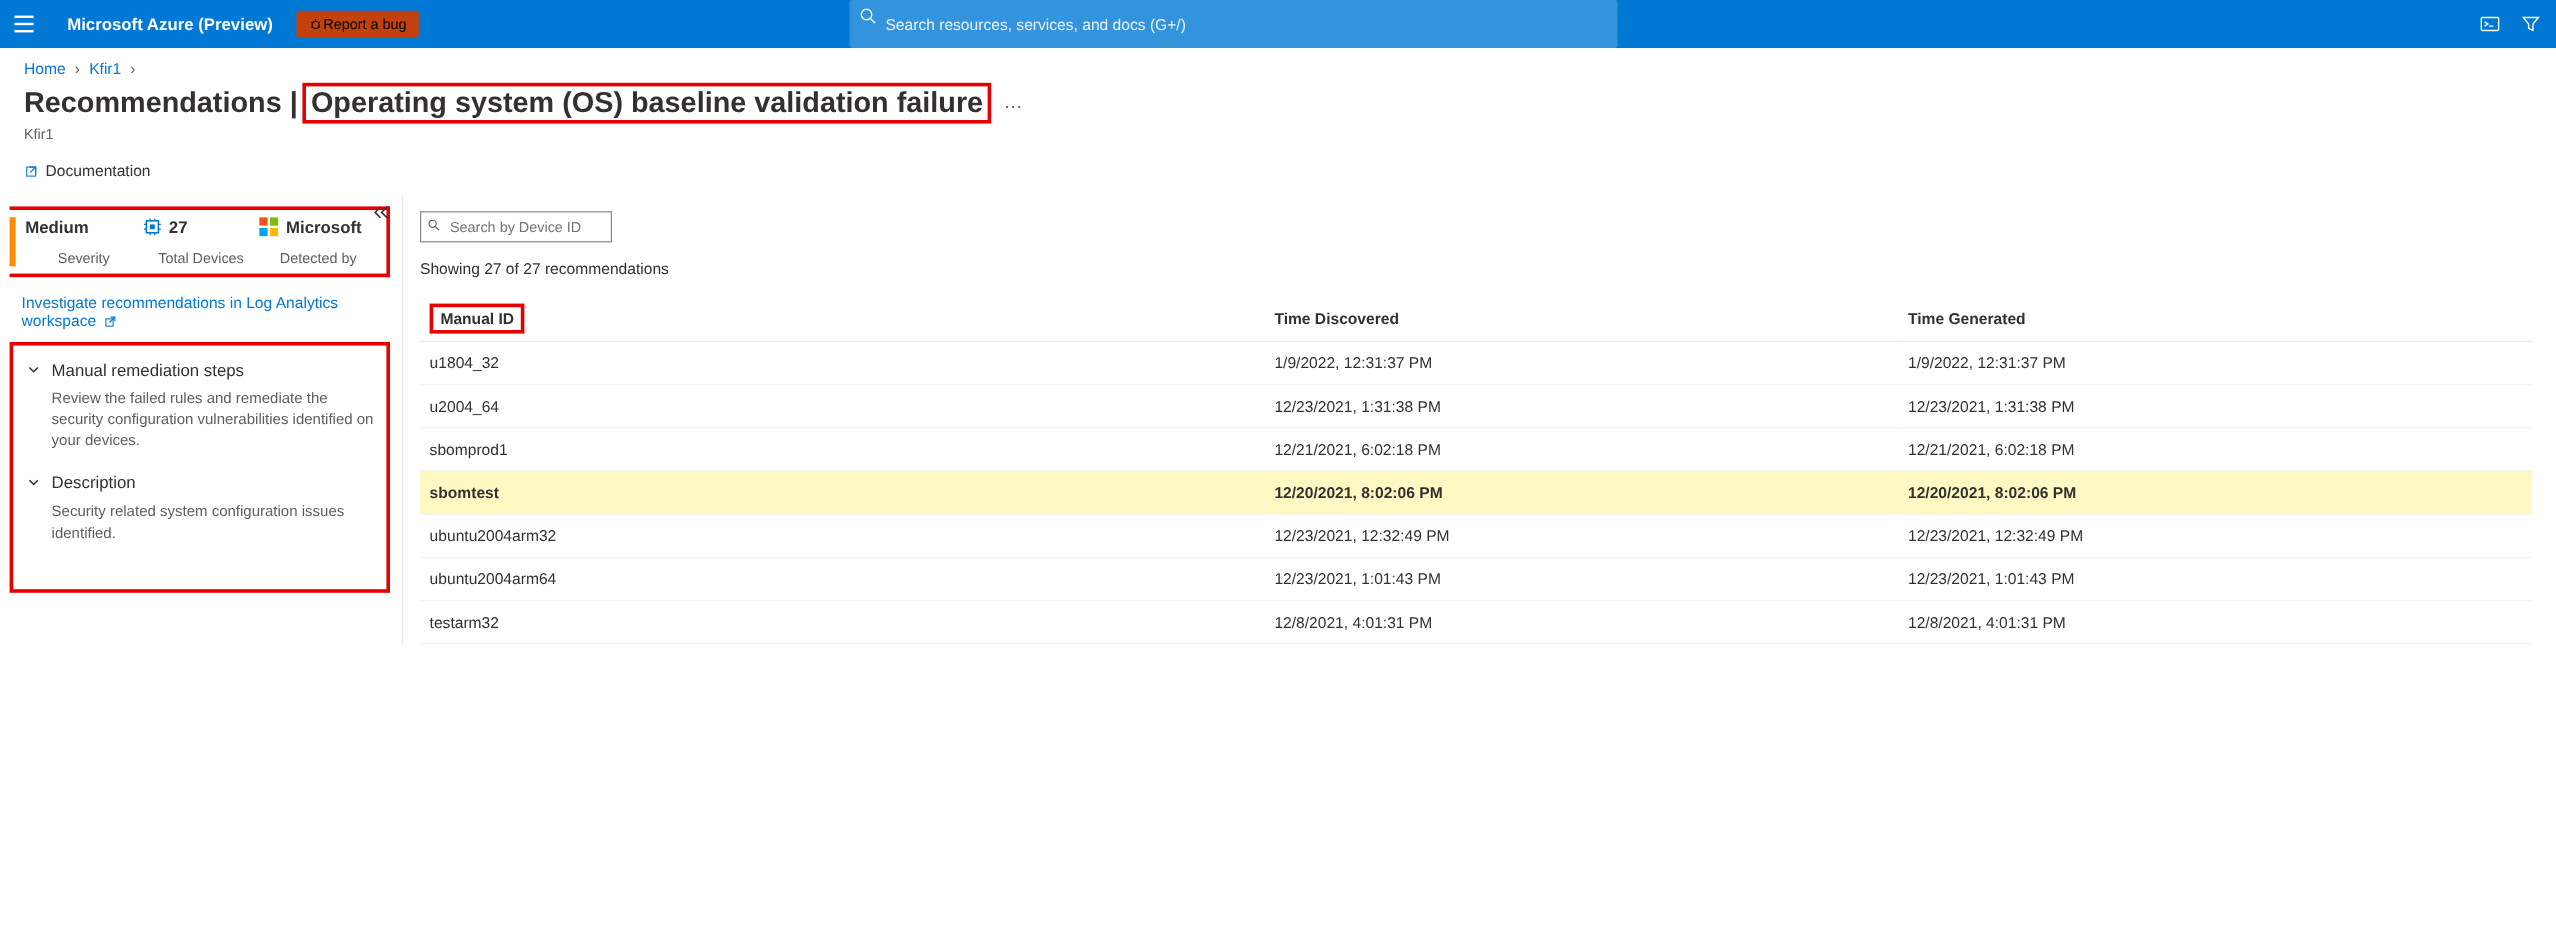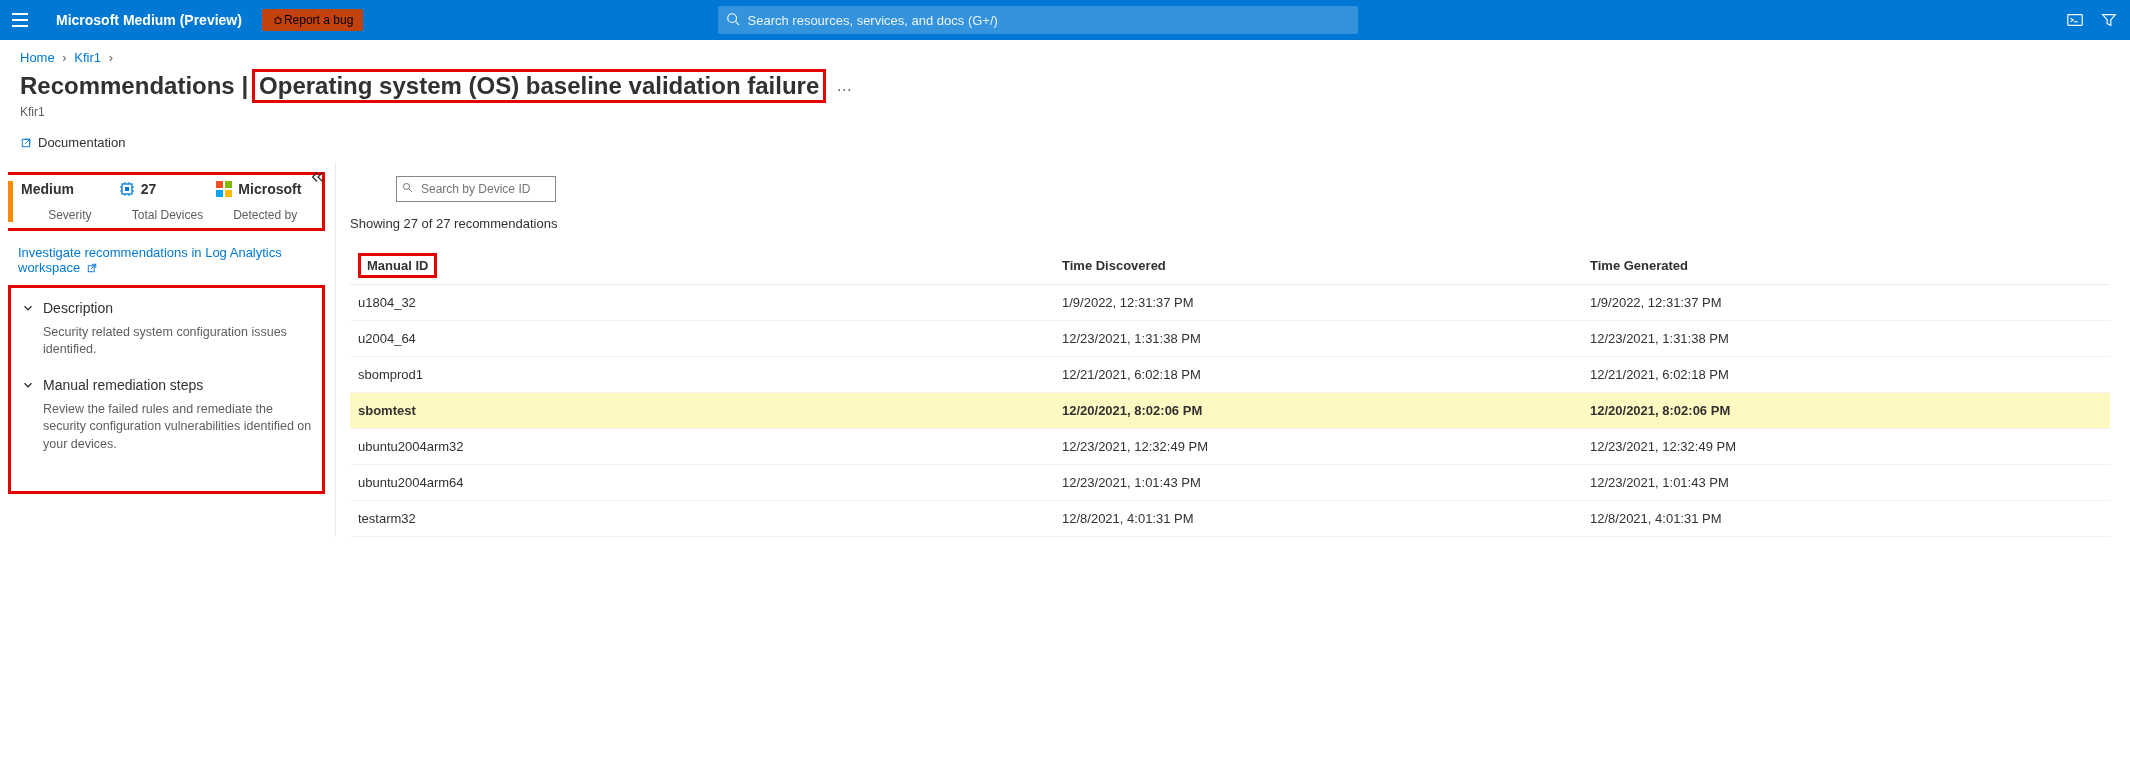--- a/index.html
+++ b/index.html
@@ -6,21 +6,21 @@
 body { background: #fff; font-size: 13px; color: #323130; overflow-x: hidden; }
 
 
 .topbar { background: #0078d4; height: 40px; display: flex; align-items: center; padding: 0 12px; color: #fff; }
 .hamburger { width: 24px; height: 24px; display: flex; flex-direction: column; justify-content: center; gap: 4px; cursor: pointer; }
 .hamburger span { display: block; height: 2px; background: #fff; width: 16px; }
 .brand { font-weight: 600; margin-left: 20px; font-size: 14px; }
 .bug-btn { margin-left: 20px; background: #c2410c; color: #000; font-size: 12px; padding: 4px 10px; border-radius: 2px; display: flex; align-items: center; gap: 0; cursor: pointer; }
 .bug-icon { width: 12px; height: 12px; }
 .search-wrap { margin-left: auto; margin-right: auto; width: 640px; position: relative; }
-.search-wrap input { width: 100%; height: 28px; background: rgba(255,255,255,0.2); border: none; border-radius: 2px; color: #fff; padding: 0 10px 0 30px; font-size: 13px; }
+.search-wrap input { width: 100%; height: 40px; background: rgba(255,255,255,0.2); border: none; border-radius: 2px; color: #fff; padding: 0 10px 0 30px; font-size: 13px; }
 .search-wrap input::placeholder { color: rgba(255,255,255,0.9); }
 .search-wrap .sicon { position: absolute; left: 8px; top: 6px; width: 14px; height: 14px; }
 .top-icons { display: flex; gap: 16px; margin-left: auto; }
 .top-icons svg { width: 18px; height: 18px; cursor: pointer; }
 
 
 .crumbs { padding: 10px 30px 0 20px; font-size: 13px; }
 .crumbs a { color: #0078d4; text-decoration: none; }
 .crumbs .sep { color: #605e5c; margin: 0 4px; }
 
@@ -56,21 +56,21 @@
 
 .detail-box { border: 3px solid #e60000; padding: 12px 10px 20px 10px; margin-top: 6px; }
 .detail-sec { margin-bottom: 18px; }
 .detail-hdr { display: flex; align-items: center; gap: 8px; font-size: 14px; color: #323130; cursor: pointer; }
 .chev { width: 14px; height: 14px; }
 .detail-body { font-size: 12.5px; color: #605e5c; margin: 8px 0 0 22px; line-height: 1.4; }
 
 
 .right-pane { flex: 1; border-left: 1px solid #edebe9; padding: 14px 20px 0 14px; }
 .dev-search { width: 160px; height: 26px; border: 1px solid #8a8886; font-size: 12px; padding: 0 6px 0 24px; }
-.dev-search-wrap { position: relative; display: inline-block; margin-left: 46px; }
+.dev-search-wrap { position: relative; display: inline-block; }
 .dev-search-wrap .sicon { position: absolute; left: 6px; top: 6px; width: 12px; height: 12px; color: #605e5c; }
 .showing { margin: 14px 0 16px 0; font-size: 13px; color: #323130; }
 
 .tbl { width: 100%; border-collapse: collapse; }
 .tbl th { text-align: left; font-weight: 600; font-size: 13px; padding: 6px 8px; border-bottom: 1px solid #edebe9; }
 .tbl th.hi { }
 .tbl th.hi span { border: 3px solid #e60000; padding: 2px 6px; display: inline-block; }
 .tbl td { padding: 10px 8px; font-size: 13px; border-bottom: 1px solid #f3f2f1; }
 .tbl tr.hover { background: #fef9c3; font-weight: bold; }
 .col-dev { width: 40%; }
@@ -78,21 +78,21 @@
 </style>
 </head>
 <body>
 
 <div class="topbar">
   <div class="hamburger">
       <span></span>
       <span></span>
       <span></span>
     </div>
-  <div class="brand">Microsoft Medium (Preview)</div>
+  <div class="brand">Microsoft Azure (Preview)</div>
   <div class="bug-btn">
     <svg class="bug-icon" viewBox="0 0 16 16">
         <circle cx="8" cy="9" r="4" fill="none" stroke="#000" stroke-width="1.2"></circle>
         <line x1="8" y1="2" x2="8" y2="5" stroke="#000"></line>
         <line x1="3" y1="6" x2="5" y2="7" stroke="#000"></line>
         <line x1="13" y1="6" x2="11" y2="7" stroke="#000"></line>
         <line x1="3" y1="12" x2="5" y2="11" stroke="#000"></line>
         <line x1="13" y1="12" x2="11" y2="11" stroke="#000"></line>
       </svg>
     <span>Report a bug</span>
@@ -199,32 +199,32 @@
           </svg>
       </a>
     </div>
 
     <div class="detail-box">
       <div class="detail-sec">
         <div class="detail-hdr">
           <svg class="chev" viewBox="0 0 16 16">
               <polyline points="4,6 8,10 12,6" fill="none" stroke="#323130" stroke-width="1.5"></polyline>
             </svg>
-          <span>Description</span>
-        </div>
-        <div class="detail-body">Security related system configuration issues identified.</div>
+          <span>Manual remediation steps</span>
+        </div>
+        <div class="detail-body">Review the failed rules and remediate the security configuration vulnerabilities identified on your devices.</div>
       </div>
       <div class="detail-sec">
         <div class="detail-hdr">
           <svg class="chev" viewBox="0 0 16 16">
               <polyline points="4,6 8,10 12,6" fill="none" stroke="#323130" stroke-width="1.5"></polyline>
             </svg>
-          <span>Manual remediation steps</span>
-        </div>
-        <div class="detail-body">Review the failed rules and remediate the security configuration vulnerabilities identified on your devices.</div>
+          <span>Description</span>
+        </div>
+        <div class="detail-body">Security related system configuration issues identified.</div>
       </div>
     </div>
   </div>
 
   <div class="right-pane">
     <div class="dev-search-wrap">
       <svg class="sicon" viewBox="0 0 16 16">
           <circle cx="6" cy="6" r="4" fill="none" stroke="#605e5c" stroke-width="1.2"></circle>
           <line x1="9" y1="9" x2="13" y2="13" stroke="#605e5c" stroke-width="1.2"></line>
         </svg>

